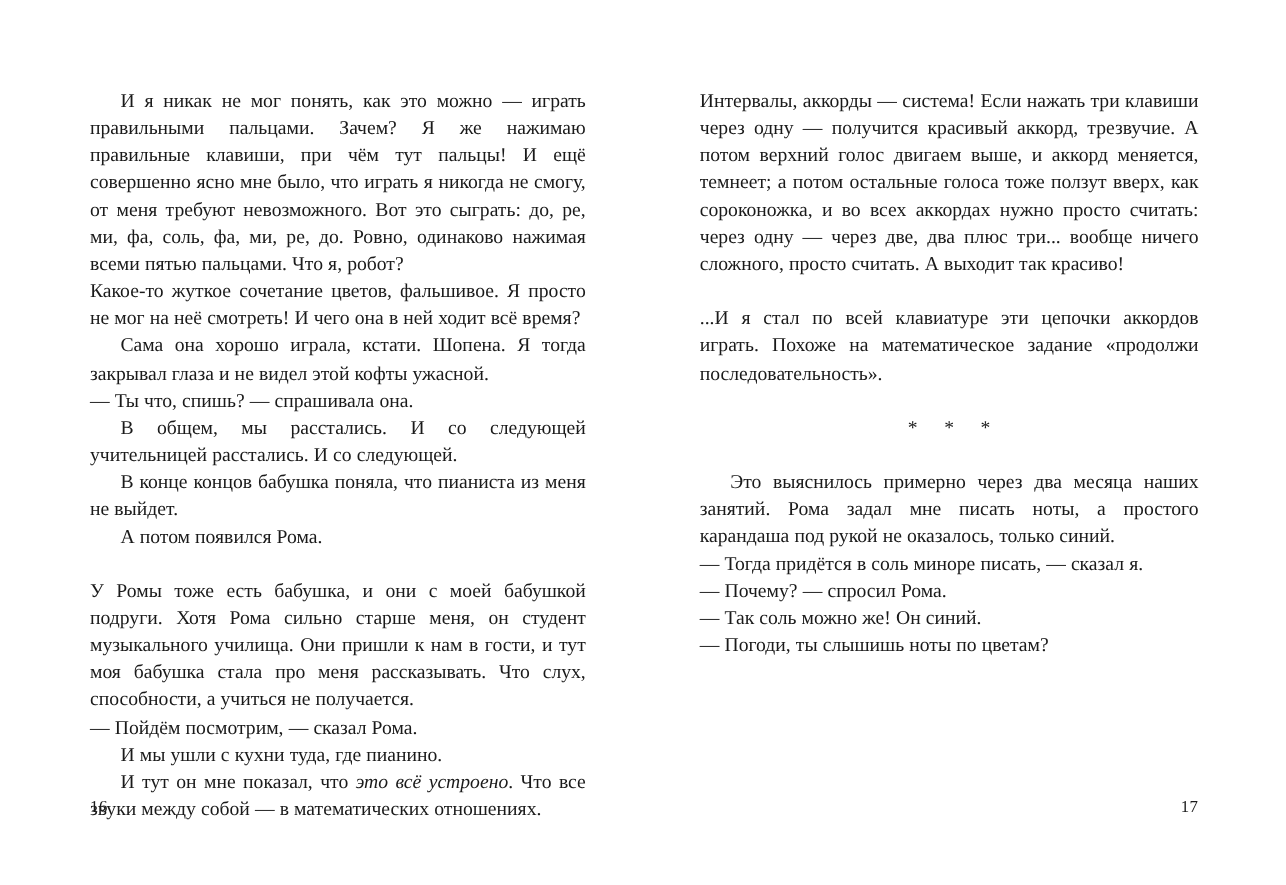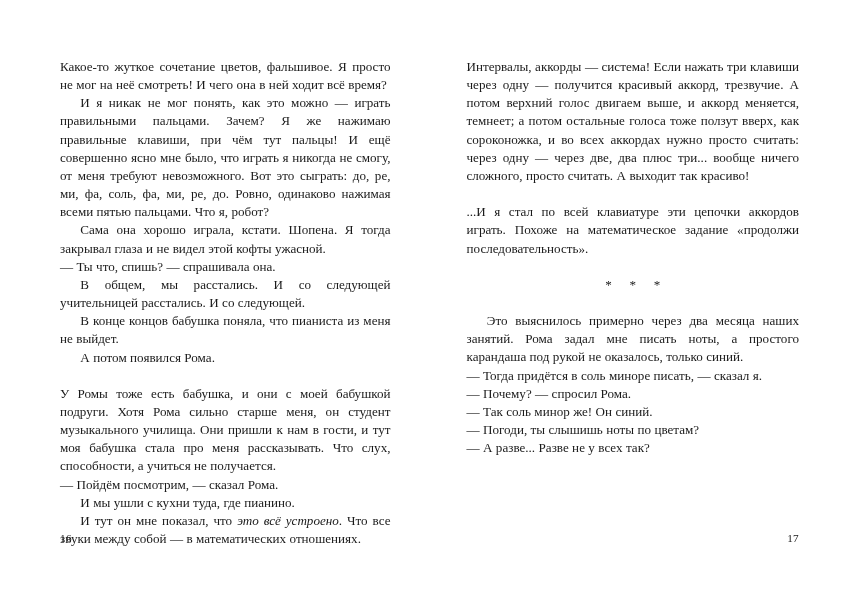--- a/index.html
+++ b/index.html
@@ -76,22 +76,22 @@
   .folio-right { right: 58px; text-align: center; }
 </style>
 </head>
 <body>
 
 <div class="spread">
 
   <div class="page page-left">
     <div class="text-column">
 
+      <p class="para">И я никак не мог понять, как это можно — играть правильными пальцами. Зачем? Я же нажимаю правильные клавиши, при чём тут пальцы! И ещё совершенно ясно мне было, что играть я никогда не смогу, от меня требуют невозможного. Вот это сыграть: до, ре, ми, фа, соль, фа, ми, ре, до. Ровно, одинаково нажимая всеми пятью пальцами. Что я, робот?</p>
       <p class="para no-indent">Какое-то жуткое сочетание цветов, фальшивое. Я просто не мог на неё смотреть! И чего она в ней ходит всё время?</p>
-      <p class="para">И я никак не мог понять, как это можно — играть правильными пальцами. Зачем? Я же нажимаю правильные клавиши, при чём тут пальцы! И ещё совершенно ясно мне было, что играть я никогда не смогу, от меня требуют невозможного. Вот это сыграть: до, ре, ми, фа, соль, фа, ми, ре, до. Ровно, одинаково нажимая всеми пятью пальцами. Что я, робот?</p>
       <p class="para">Сама она хорошо играла, кстати. Шопена. Я тогда закрывал глаза и не видел этой кофты ужасной.</p>
       <p class="para dash">— Ты что, спишь? — спрашивала она.</p>
       <p class="para">В общем, мы расстались. И со следующей учительницей расстались. И со следующей.</p>
       <p class="para">В конце концов бабушка поняла, что пианиста из меня не выйдет.</p>
       <p class="para">А потом появился Рома.</p>
 
       <div class="block-gap"></div>
 
       <p class="para no-indent">У Ромы тоже есть бабушка, и они с моей бабушкой подруги. Хотя Рома сильно старше меня, он студент музыкального училища. Они пришли к нам в гости, и тут моя бабушка стала про меня рассказывать. Что слух, способности, а учиться не получается.</p>
       <p class="para dash">— Пойдём посмотрим, — сказал Рома.</p>
@@ -112,21 +112,20 @@
 
       <p class="para no-indent">...И я стал по всей клавиатуре эти цепочки аккордов играть. Похоже на математическое задание «продолжи последовательность».</p>
 
       <div class="block-gap"></div>
       <p class="separator">* * *</p>
       <div class="block-gap"></div>
 
       <p class="para">Это выяснилось примерно через два месяца наших занятий. Рома задал мне писать ноты, а простого карандаша под рукой не оказалось, только синий.</p>
       <p class="para dash">— Тогда придётся в соль миноре писать, — сказал я.</p>
       <p class="para dash">— Почему? — спросил Рома.</p>
-      <p class="para dash">— Так соль минор же! Он синий.</p>
+      <p class="para dash">— Так соль можно же! Он синий.</p>
       <p class="para dash">— Погоди, ты слышишь ноты по цветам?</p>
-      <p class="para dash">— А разве... Разве не у всех так?</p>
 
     </div>
     <div class="folio folio-right">17</div>
   </div>
 
 </div>
 
 </body></html>

